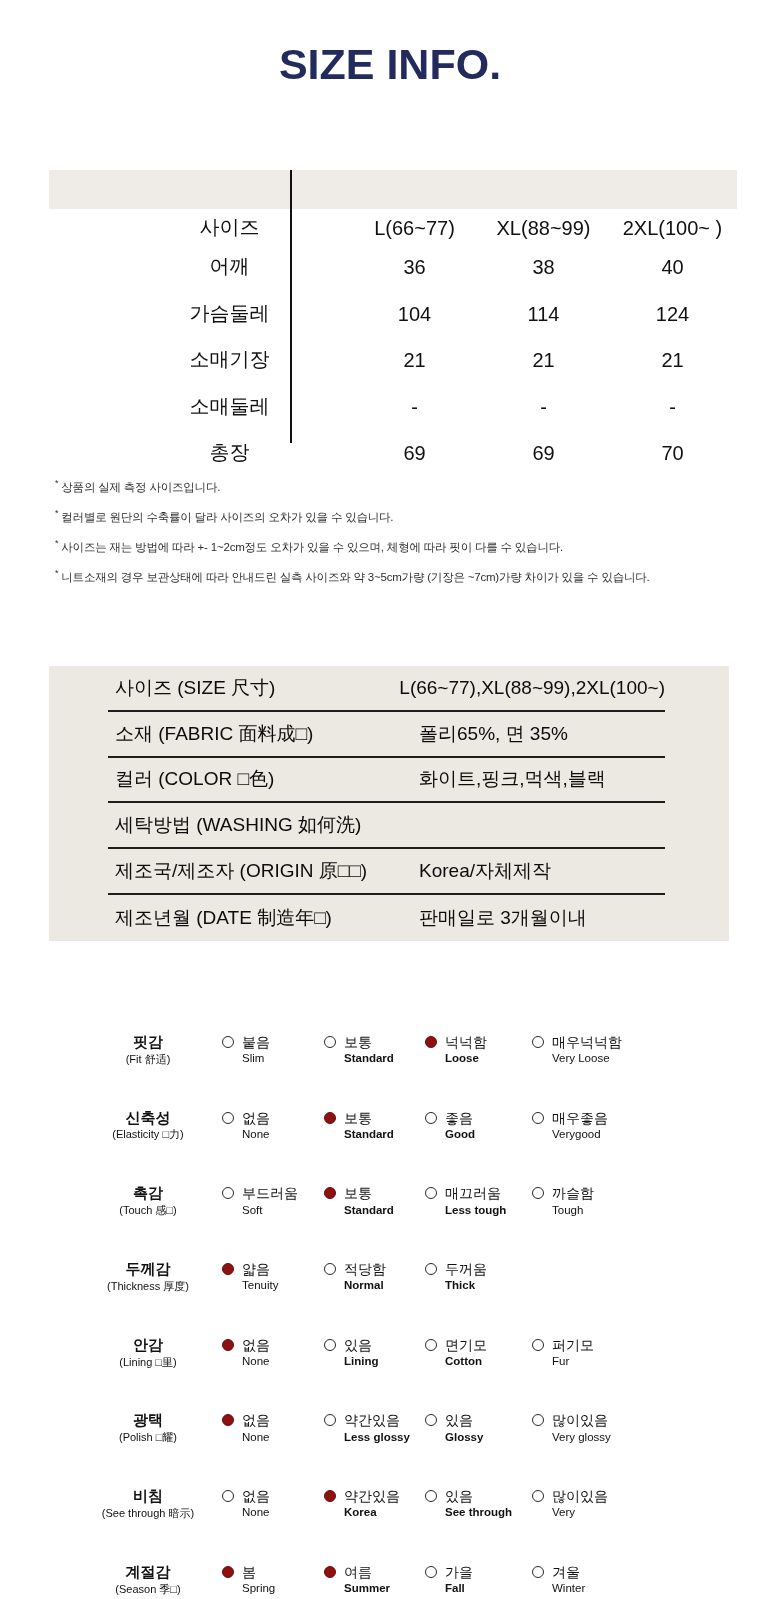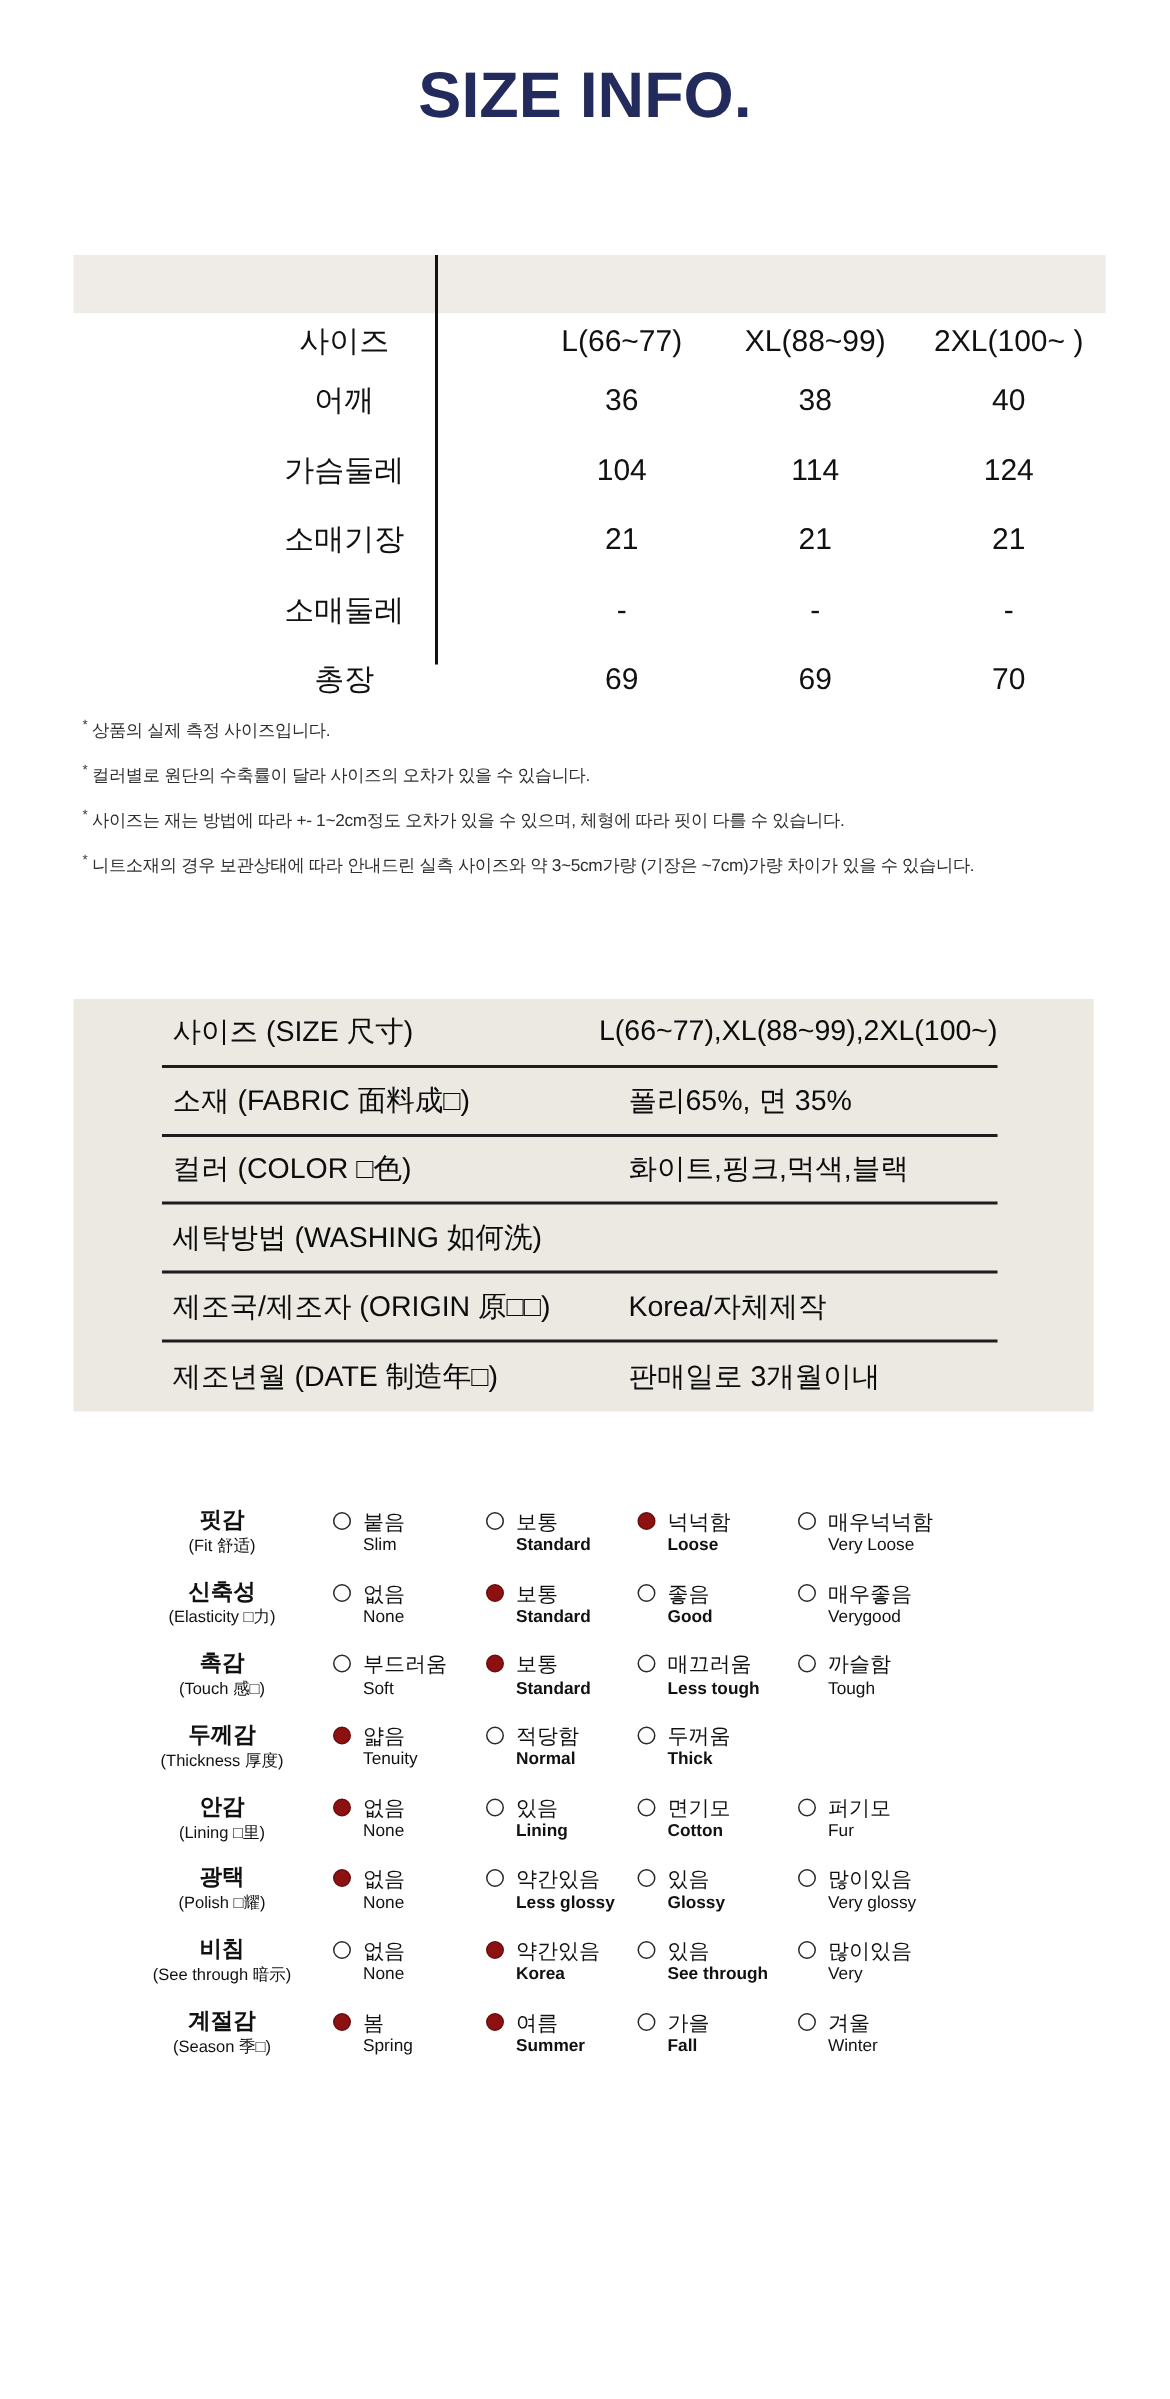--- a/index.html
+++ b/index.html
@@ -27,21 +27,21 @@
   
   .fabric { position:absolute; left:49px; top:666px; width:680px; height:275px; background:#ece9e3; }
   .f-row { height:45.8px; margin:0 64px 0 59px; display:flex; align-items:center;
            border-bottom:2px solid #1d1d1d; box-sizing:border-box; font-size:19px; color:#0c0c0c; }
   .f-row:last-child { border-bottom:none; }
   .f-label { width:311px; padding-left:7px; box-sizing:border-box; white-space:nowrap; }
   .f-value { flex:1; white-space:nowrap; }
 
   
   .attrs { position:absolute; left:0; top:1005px; width:780px; }
-  .a-row { display:grid; grid-template-columns:74px 148px 102px 101px 107px 1fr; height:47.7px; align-items:start; }
+  .a-row { display:grid; grid-template-columns:74px 148px 102px 101px 107px 1fr; height:47.7px; align-items:start;margin-top:28px; }
   .a-label { text-align:center; white-space:nowrap; }
   .a-name { font-size:15px; font-weight:bold; line-height:1.25; }
   .a-sub { font-size:11px; line-height:1.2; margin-top:1px; }
   .opt { display:flex; gap:8px; align-items:flex-start; }
   .radio { width:12px; height:12px; border-radius:50%; border:1.5px solid #2a2a2a; box-sizing:border-box;
            margin-top:3px; background:#fff; flex:none; }
   .radio.on { background:#8e1111; border-color:#6b0d0d; }
   .texts { display:flex; flex-direction:column; }
   .o-kr { font-size:14px; line-height:1.3; white-space:nowrap; }
   .o-en { font-size:11.5px; line-height:1.25; white-space:nowrap; }

